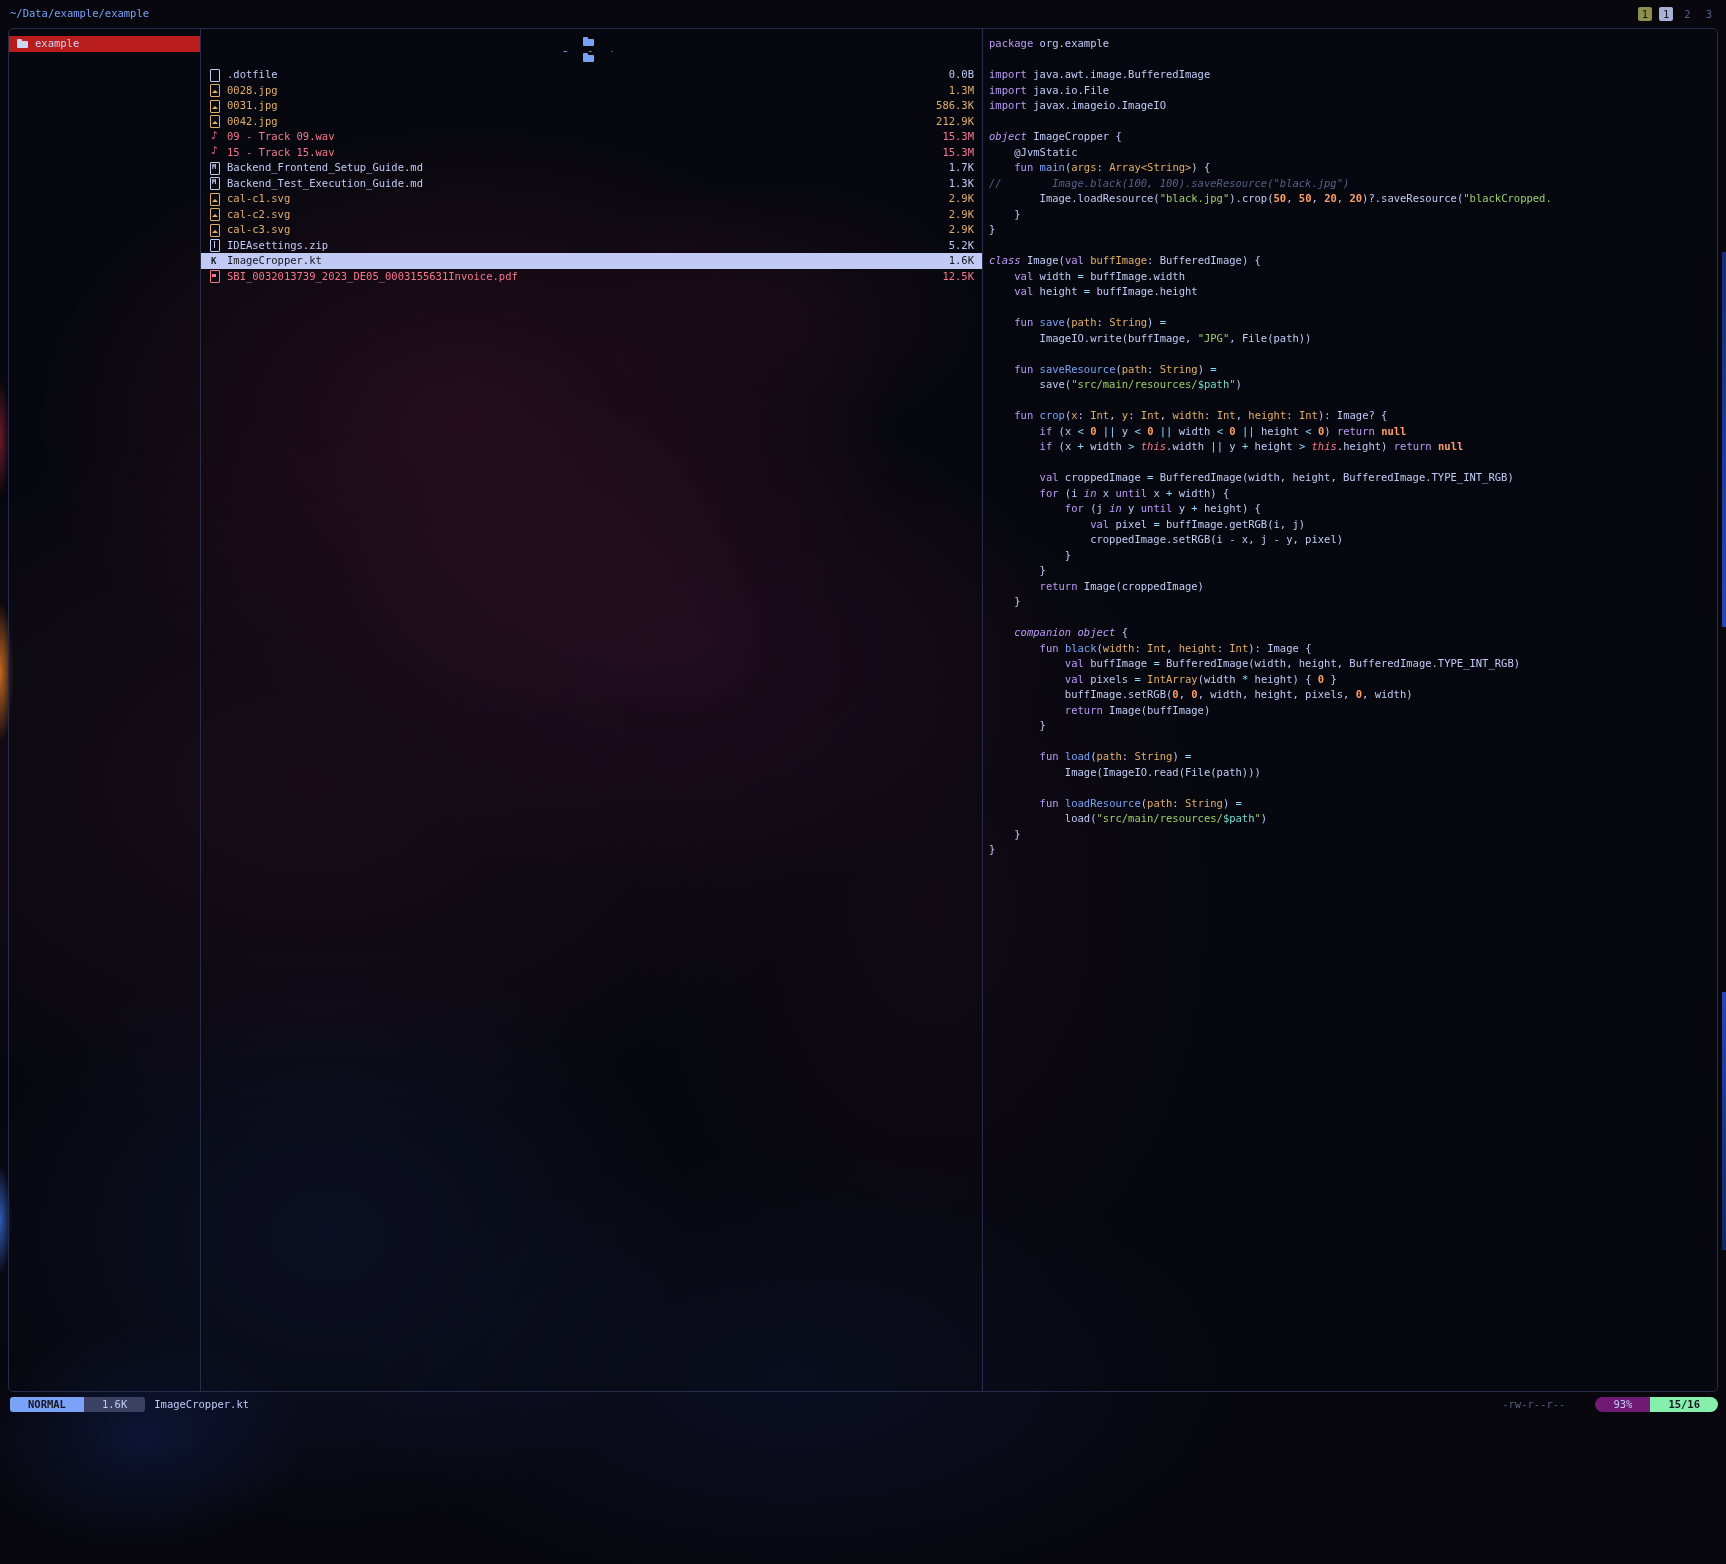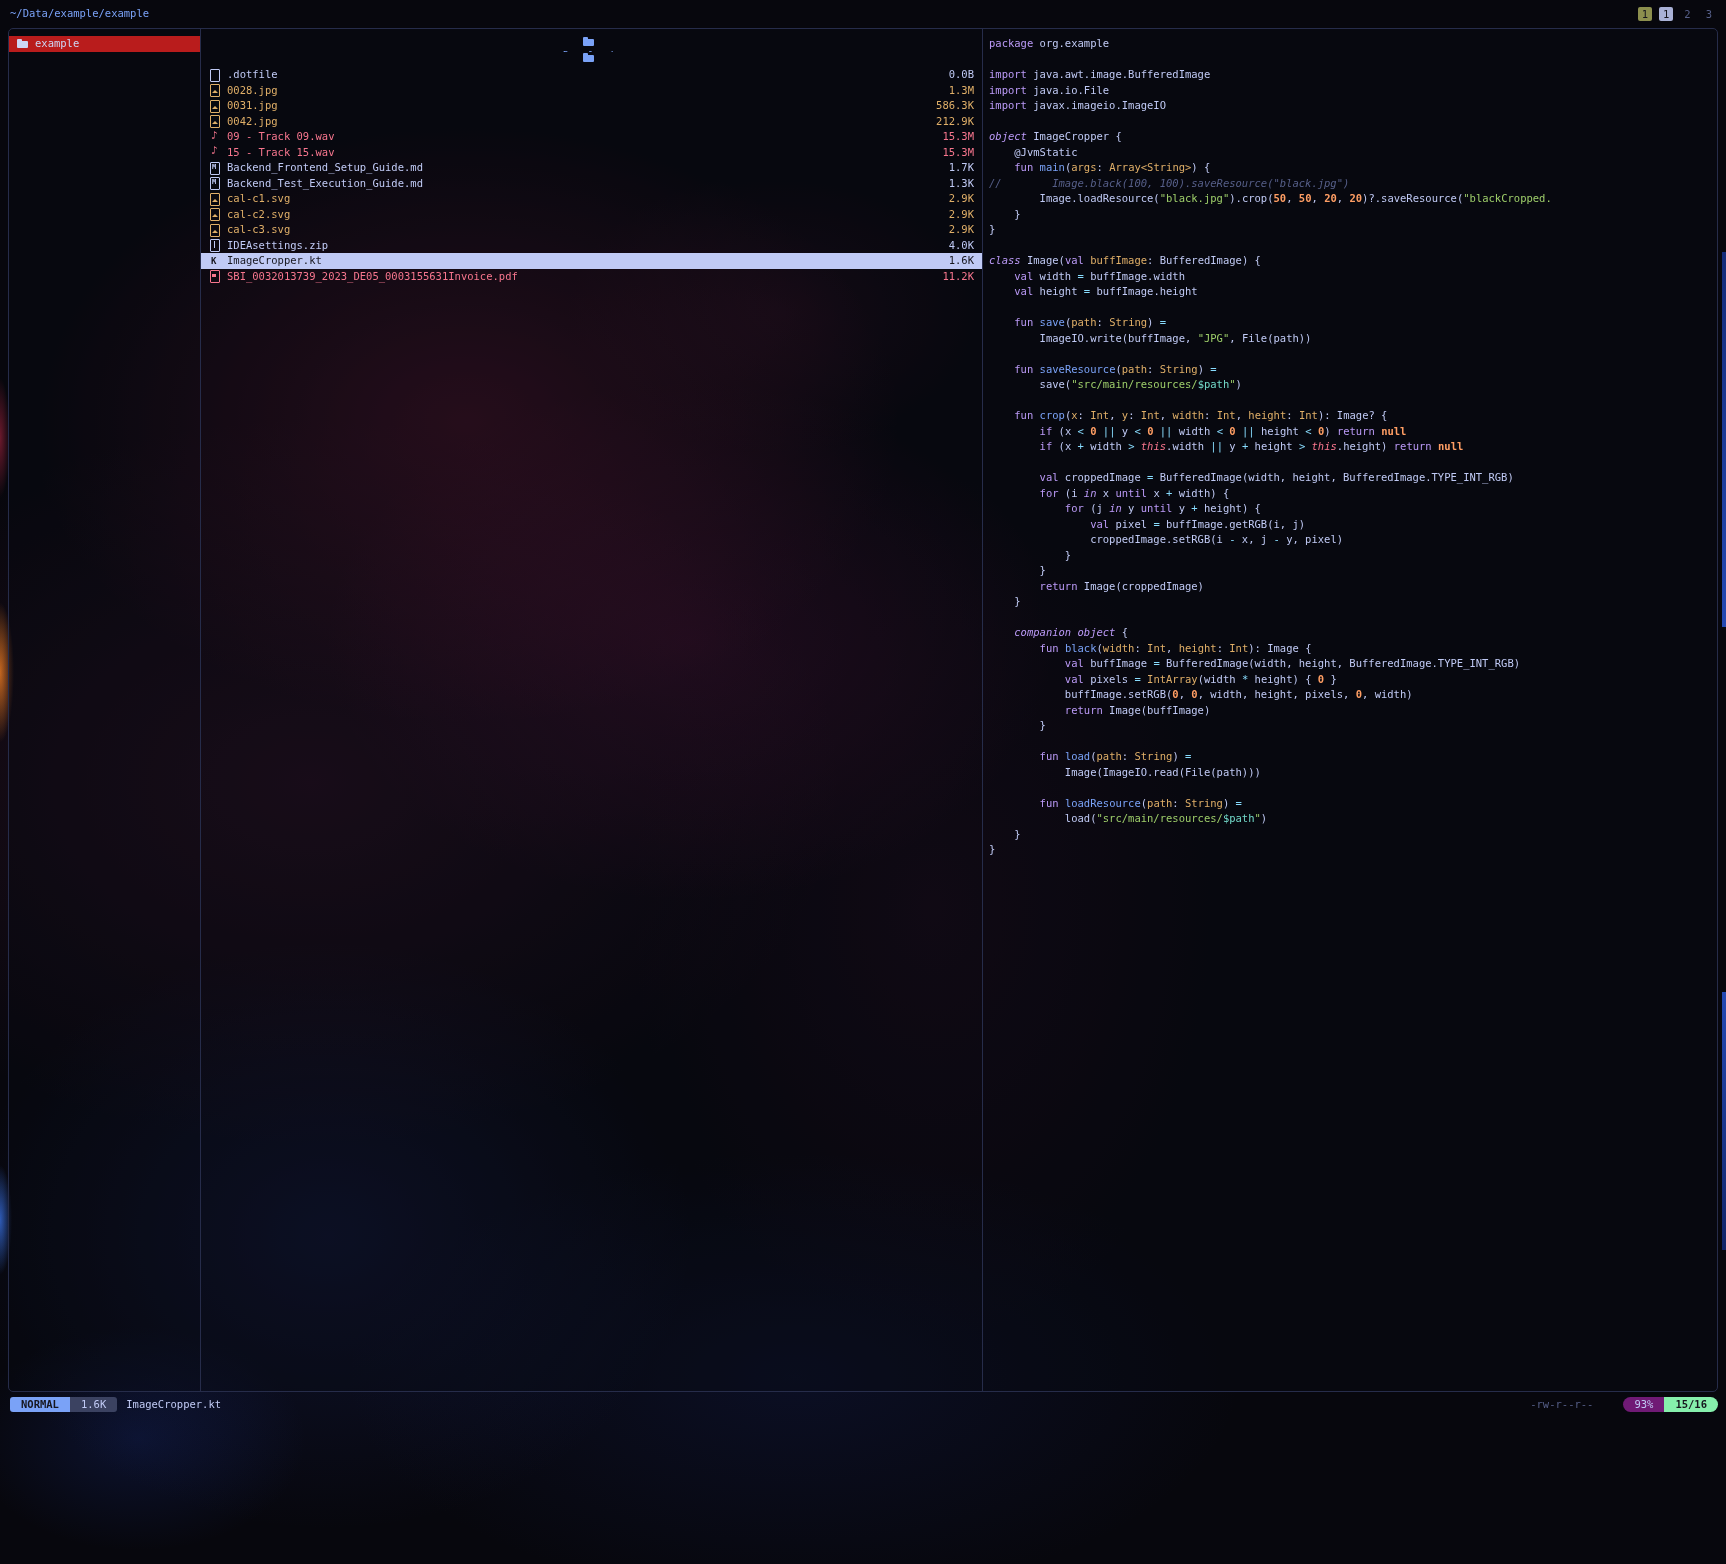--- a/index.html
+++ b/index.html
@@ -100,21 +100,21 @@
   .t-o  { color:#89ddff; }
   .t-c  { color:#565f89; font-style:italic; }
 
   
   .statusbar {
     position:absolute; left:10px; right:8px; top:1396px; height:17px;
     display:flex; align-items:center; justify-content:space-between;
   }
   .sb-left, .sb-right { display:flex; align-items:center; }
   .pill { display:flex; align-items:center; }
-  .badge { padding:0 11px; height:15px; line-height:15px; }
+  .badge { padding:0 18px; height:15px; line-height:15px; }
   .badge-mode { background:#7aa2f7; color:#16161e; font-weight:bold; border-radius:3px 0 0 3px; }
   .badge-size { background:#3b4261; color:#c0caf5; border-radius:0 3px 3px 0; }
   .sb-filename { margin-left:9px; color:#c0caf5; }
   .sb-perms { color:#565f89; margin-right:10px; }
   .badge-pct { background:#701a75; color:#c0caf5; border-radius:8px 0 0 8px;margin-left:20px; }
   .badge-pos { background:#86efac; color:#16161e; font-weight:bold; border-radius:0 8px 8px 0; }
 </style>
 </head>
 <body>
 
@@ -206,31 +206,31 @@
             <span class="fsize">2.9K</span>
           </div>
           <div class="frow c-yellow">
             <span class="icon i-image"></span>
             <span class="fname">cal-c3.svg</span>
             <span class="fsize">2.9K</span>
           </div>
           <div class="frow c-white">
             <span class="icon i-archive"></span>
             <span class="fname">IDEAsettings.zip</span>
-            <span class="fsize">4.0K</span>
+            <span class="fsize">5.2K</span>
           </div>
           <div class="frow c-white sel">
             <span class="icon i-kotlin"></span>
             <span class="fname">ImageCropper.kt</span>
             <span class="fsize">1.6K</span>
           </div>
           <div class="frow c-red">
             <span class="icon i-pdf"></span>
             <span class="fname">SBI_0032013739_2023_DE05_0003155631Invoice.pdf</span>
-            <span class="fsize">11.2K</span>
+            <span class="fsize">12.5K</span>
           </div>
         </div>
     </div>
     <div class="pane pane-preview">
       <div class="code"><div class="cl"><span class="t-k">package</span><span class="t-w"> org.example</span></div><div class="cl">&nbsp;</div><div class="cl"><span class="t-k">import</span><span class="t-w"> java.awt.image.BufferedImage</span></div><div class="cl"><span class="t-k">import</span><span class="t-w"> java.io.File</span></div><div class="cl"><span class="t-k">import</span><span class="t-w"> javax.imageio.ImageIO</span></div><div class="cl">&nbsp;</div><div class="cl"><span class="t-ki">object</span><span class="t-w"> ImageCropper {</span></div><div class="cl"><span class="t-w">    @JvmStatic</span></div><div class="cl"><span class="t-w">    </span><span class="t-k">fun</span><span class="t-w"> </span><span class="t-f">main</span><span class="t-w">(</span><span class="t-t">args</span><span class="t-w">: </span><span class="t-t">Array&lt;String&gt;</span><span class="t-w">) {</span></div><div class="cl"><span class="t-c">//        Image.black(100, 100).saveResource("black.jpg")</span></div><div class="cl"><span class="t-w">        Image.loadResource(</span><span class="t-s">"black.jpg"</span><span class="t-w">).crop(</span><span class="t-n">50</span><span class="t-w">, </span><span class="t-n">50</span><span class="t-w">, </span><span class="t-n">20</span><span class="t-w">, </span><span class="t-n">20</span><span class="t-w">)?.saveResource(</span><span class="t-s">"blackCropped.</span></div><div class="cl"><span class="t-w">    }</span></div><div class="cl"><span class="t-w">}</span></div><div class="cl">&nbsp;</div><div class="cl"><span class="t-ki">class</span><span class="t-w"> Image(</span><span class="t-k">val</span><span class="t-w"> </span><span class="t-t">buffImage</span><span class="t-w">: BufferedImage) {</span></div><div class="cl"><span class="t-w">    </span><span class="t-k">val</span><span class="t-w"> width </span><span class="t-o">=</span><span class="t-w"> buffImage.width</span></div><div class="cl"><span class="t-w">    </span><span class="t-k">val</span><span class="t-w"> height </span><span class="t-o">=</span><span class="t-w"> buffImage.height</span></div><div class="cl">&nbsp;</div><div class="cl"><span class="t-w">    </span><span class="t-k">fun</span><span class="t-w"> </span><span class="t-f">save</span><span class="t-w">(</span><span class="t-t">path</span><span class="t-w">: </span><span class="t-t">String</span><span class="t-w">) </span><span class="t-o">=</span></div><div class="cl"><span class="t-w">        ImageIO.write(buffImage, </span><span class="t-s">"JPG"</span><span class="t-w">, File(path))</span></div><div class="cl">&nbsp;</div><div class="cl"><span class="t-w">    </span><span class="t-k">fun</span><span class="t-w"> </span><span class="t-f">saveResource</span><span class="t-w">(</span><span class="t-t">path</span><span class="t-w">: </span><span class="t-t">String</span><span class="t-w">) </span><span class="t-o">=</span></div><div class="cl"><span class="t-w">        save(</span><span class="t-s">"src/main/resources/</span><span class="t-d">$path</span><span class="t-s">"</span><span class="t-w">)</span></div><div class="cl">&nbsp;</div><div class="cl"><span class="t-w">    </span><span class="t-k">fun</span><span class="t-w"> </span><span class="t-f">crop</span><span class="t-w">(</span><span class="t-t">x</span><span class="t-w">: </span><span class="t-t">Int</span><span class="t-w">, </span><span class="t-t">y</span><span class="t-w">: </span><span class="t-t">Int</span><span class="t-w">, </span><span class="t-t">width</span><span class="t-w">: </span><span class="t-t">Int</span><span class="t-w">, </span><span class="t-t">height</span><span class="t-w">: </span><span class="t-t">Int</span><span class="t-w">): Image? {</span></div><div class="cl"><span class="t-w">        </span><span class="t-k">if</span><span class="t-w"> (x </span><span class="t-o">&lt;</span><span class="t-w"> </span><span class="t-n">0</span><span class="t-w"> </span><span class="t-o">||</span><span class="t-w"> y </span><span class="t-o">&lt;</span><span class="t-w"> </span><span class="t-n">0</span><span class="t-w"> </span><span class="t-o">||</span><span class="t-w"> width </span><span class="t-o">&lt;</span><span class="t-w"> </span><span class="t-n">0</span><span class="t-w"> </span><span class="t-o">||</span><span class="t-w"> height </span><span class="t-o">&lt;</span><span class="t-w"> </span><span class="t-n">0</span><span class="t-w">) </span><span class="t-k">return</span><span class="t-w"> </span><span class="t-n">null</span></div><div class="cl"><span class="t-w">        </span><span class="t-k">if</span><span class="t-w"> (x </span><span class="t-o">+</span><span class="t-w"> width </span><span class="t-o">&gt;</span><span class="t-w"> </span><span class="t-kr">this</span><span class="t-w">.width </span><span class="t-o">||</span><span class="t-w"> y </span><span class="t-o">+</span><span class="t-w"> height </span><span class="t-o">&gt;</span><span class="t-w"> </span><span class="t-kr">this</span><span class="t-w">.height) </span><span class="t-k">return</span><span class="t-w"> </span><span class="t-n">null</span></div><div class="cl">&nbsp;</div><div class="cl"><span class="t-w">        </span><span class="t-k">val</span><span class="t-w"> croppedImage </span><span class="t-o">=</span><span class="t-w"> BufferedImage(width, height, BufferedImage.TYPE_INT_RGB)</span></div><div class="cl"><span class="t-w">        </span><span class="t-k">for</span><span class="t-w"> (i </span><span class="t-ki">in</span><span class="t-w"> x </span><span class="t-k">until</span><span class="t-w"> x </span><span class="t-o">+</span><span class="t-w"> width) {</span></div><div class="cl"><span class="t-w">            </span><span class="t-k">for</span><span class="t-w"> (j </span><span class="t-ki">in</span><span class="t-w"> y </span><span class="t-k">until</span><span class="t-w"> y </span><span class="t-o">+</span><span class="t-w"> height) {</span></div><div class="cl"><span class="t-w">                </span><span class="t-k">val</span><span class="t-w"> pixel </span><span class="t-o">=</span><span class="t-w"> buffImage.getRGB(i, j)</span></div><div class="cl"><span class="t-w">                croppedImage.setRGB(i </span><span class="t-o">-</span><span class="t-w"> x, j </span><span class="t-o">-</span><span class="t-w"> y, pixel)</span></div><div class="cl"><span class="t-w">            }</span></div><div class="cl"><span class="t-w">        }</span></div><div class="cl"><span class="t-w">        </span><span class="t-k">return</span><span class="t-w"> Image(croppedImage)</span></div><div class="cl"><span class="t-w">    }</span></div><div class="cl">&nbsp;</div><div class="cl"><span class="t-w">    </span><span class="t-ki">companion object</span><span class="t-w"> {</span></div><div class="cl"><span class="t-w">        </span><span class="t-k">fun</span><span class="t-w"> </span><span class="t-f">black</span><span class="t-w">(</span><span class="t-t">width</span><span class="t-w">: </span><span class="t-t">Int</span><span class="t-w">, </span><span class="t-t">height</span><span class="t-w">: </span><span class="t-t">Int</span><span class="t-w">): Image {</span></div><div class="cl"><span class="t-w">            </span><span class="t-k">val</span><span class="t-w"> buffImage </span><span class="t-o">=</span><span class="t-w"> BufferedImage(width, height, BufferedImage.TYPE_INT_RGB)</span></div><div class="cl"><span class="t-w">            </span><span class="t-k">val</span><span class="t-w"> pixels </span><span class="t-o">=</span><span class="t-w"> </span><span class="t-t">IntArray</span><span class="t-w">(width </span><span class="t-o">*</span><span class="t-w"> height) { </span><span class="t-n">0</span><span class="t-w"> }</span></div><div class="cl"><span class="t-w">            buffImage.setRGB(</span><span class="t-n">0</span><span class="t-w">, </span><span class="t-n">0</span><span class="t-w">, width, height, pixels, </span><span class="t-n">0</span><span class="t-w">, width)</span></div><div class="cl"><span class="t-w">            </span><span class="t-k">return</span><span class="t-w"> Image(buffImage)</span></div><div class="cl"><span class="t-w">        }</span></div><div class="cl">&nbsp;</div><div class="cl"><span class="t-w">        </span><span class="t-k">fun</span><span class="t-w"> </span><span class="t-f">load</span><span class="t-w">(</span><span class="t-t">path</span><span class="t-w">: </span><span class="t-t">String</span><span class="t-w">) </span><span class="t-o">=</span></div><div class="cl"><span class="t-w">            Image(ImageIO.read(File(path)))</span></div><div class="cl">&nbsp;</div><div class="cl"><span class="t-w">        </span><span class="t-k">fun</span><span class="t-w"> </span><span class="t-f">loadResource</span><span class="t-w">(</span><span class="t-t">path</span><span class="t-w">: </span><span class="t-t">String</span><span class="t-w">) </span><span class="t-o">=</span></div><div class="cl"><span class="t-w">            load(</span><span class="t-s">"src/main/resources/</span><span class="t-d">$path</span><span class="t-s">"</span><span class="t-w">)</span></div><div class="cl"><span class="t-w">    }</span></div><div class="cl"><span class="t-w">}</span></div></div>
     </div>
   </div>
 
   <div class="statusbar">
     <div class="sb-left">

